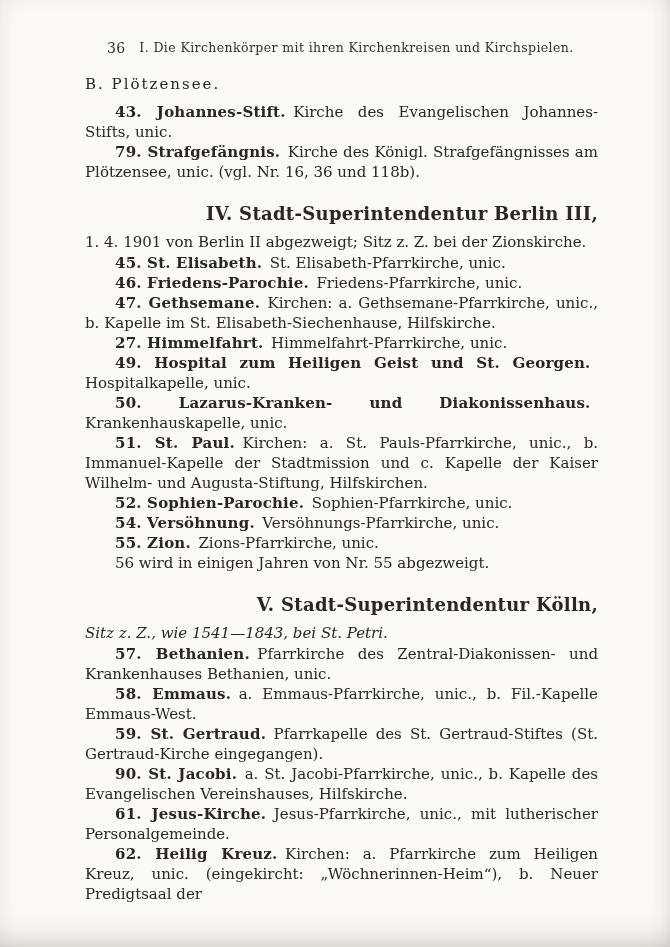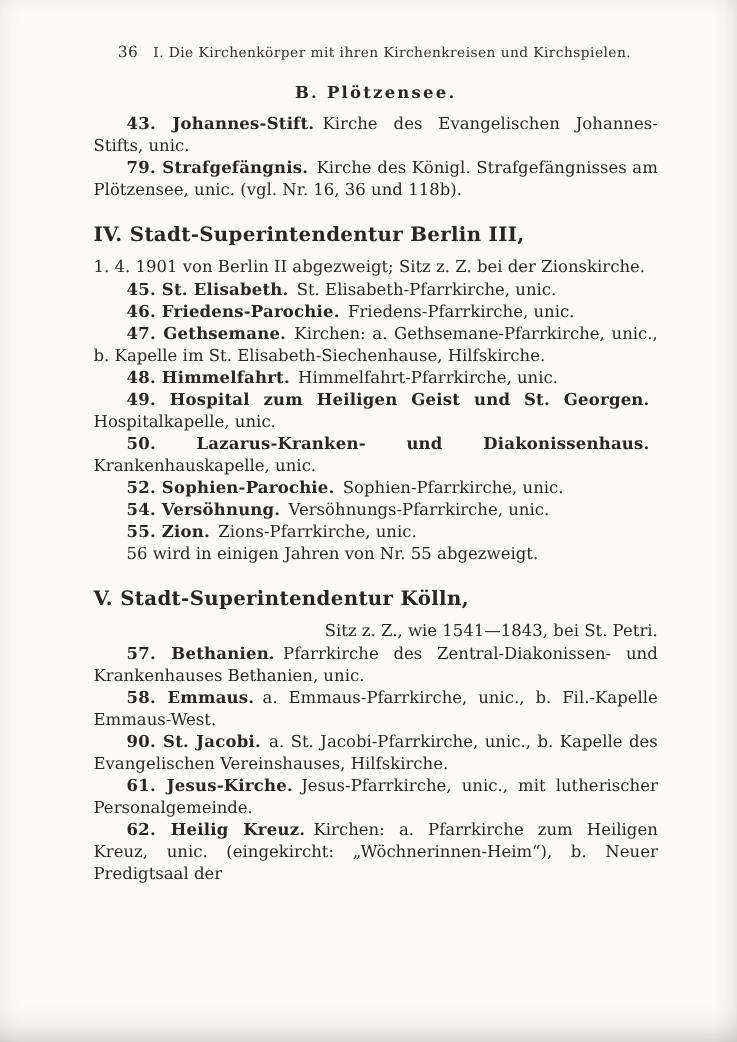--- a/index.html
+++ b/index.html
@@ -40,39 +40,39 @@
   .running-head .head-title {
     display: block;
     text-align: center;
     padding-left: 30px;
   }
   .content {
     font-size: 15px;
     line-height: 20px;
   }
   .heading-sub {
-    text-align: center;
-    font-weight: bold;
+    font-weight: normal;
     letter-spacing: 2px;
     font-size: 15px;
     margin: 4px 0 8px 0;
   }
   .heading-main {
-    text-align: left;
+    text-align: right;
     font-weight: bold;
     font-size: 18px;
     letter-spacing: 0.3px;
     margin: 22px 0 8px 0;
   }
   p.intro {
     margin: 0 0 1px 0;
     text-align: justify;
   }
   p.intro.center {
-    text-align: right;
+    text-align: left;
+    font-style: italic;
   }
   p.entry {
     margin: 0;
     text-indent: 30px;
     text-align: justify;
   }
   .bold {
     font-weight: bold;
     letter-spacing: 0.2px;
   }
@@ -87,28 +87,30 @@
   </div>
   <div class="content" id="content">
       <div class="heading-sub">B. Plötzensee.</div>
       <p class="entry"><span class="bold">43. Johannes-Stift.</span> Kirche des Evangelischen Johannes-Stifts, unic.</p>
       <p class="entry"><span class="bold">79. Strafgefängnis.</span> Kirche des Königl. Strafgefängnisses am Plötzensee, unic. (vgl. Nr. 16, 36 und 118b).</p>
       <div class="heading-main">IV. Stadt-Superintendentur Berlin III,</div>
       <p class="intro">1. 4. 1901 von Berlin II abgezweigt; Sitz z. Z. bei der Zionskirche.</p>
       <p class="entry"><span class="bold">45. St. Elisabeth.</span> St. Elisabeth-Pfarrkirche, unic.</p>
       <p class="entry"><span class="bold">46. Friedens-Parochie.</span> Friedens-Pfarrkirche, unic.</p>
       <p class="entry"><span class="bold">47. Gethsemane.</span> Kirchen: a. Gethsemane-Pfarrkirche, unic., b. Kapelle im St. Elisabeth-Siechenhause, Hilfskirche.</p>
-      <p class="entry"><span class="bold">48. Himmelfahrt.</span> Himmelfahrt-Pfarrkirche, unic.</p>
+      <p class="entry"><span class="bold">27. Himmelfahrt.</span> Himmelfahrt-Pfarrkirche, unic.</p>
       <p class="entry"><span class="bold">49. Hospital zum Heiligen Geist und St. Georgen.</span> Hospitalkapelle, unic.</p>
       <p class="entry"><span class="bold">50. Lazarus-Kranken- und Diakonissenhaus.</span> Krankenhauskapelle, unic.</p>
+      <p class="entry"><span class="bold">51. St. Paul.</span> Kirchen: a. St. Pauls-Pfarrkirche, unic., b. Immanuel-Kapelle der Stadtmission und c. Kapelle der Kaiser Wilhelm- und Augusta-Stiftung, Hilfskirchen.</p>
       <p class="entry"><span class="bold">52. Sophien-Parochie.</span> Sophien-Pfarrkirche, unic.</p>
       <p class="entry"><span class="bold">54. Versöhnung.</span> Versöhnungs-Pfarrkirche, unic.</p>
       <p class="entry"><span class="bold">55. Zion.</span> Zions-Pfarrkirche, unic.</p>
       <p class="entry">56 wird in einigen Jahren von Nr. 55 abgezweigt.</p>
       <div class="heading-main">V. Stadt-Superintendentur Kölln,</div>
       <p class="intro center">Sitz z. Z., wie 1541—1843, bei St. Petri.</p>
       <p class="entry"><span class="bold">57. Bethanien.</span> Pfarrkirche des Zentral-Diakonissen- und Krankenhauses Bethanien, unic.</p>
       <p class="entry"><span class="bold">58. Emmaus.</span> a. Emmaus-Pfarrkirche, unic., b. Fil.-Kapelle Emmaus-West.</p>
+      <p class="entry"><span class="bold">59. St. Gertraud.</span> Pfarrkapelle des St. Gertraud-Stiftes (St. Gertraud-Kirche eingegangen).</p>
       <p class="entry"><span class="bold">90. St. Jacobi.</span> a. St. Jacobi-Pfarrkirche, unic., b. Kapelle des Evangelischen Vereinshauses, Hilfskirche.</p>
       <p class="entry"><span class="bold">61. Jesus-Kirche.</span> Jesus-Pfarrkirche, unic., mit lutherischer Personalgemeinde.</p>
       <p class="entry"><span class="bold">62. Heilig Kreuz.</span> Kirchen: a. Pfarrkirche zum Heiligen Kreuz, unic. (eingekircht: „Wöchnerinnen-Heim“), b. Neuer Predigtsaal der</p>
     </div>
 </div>
 
 </body></html>

